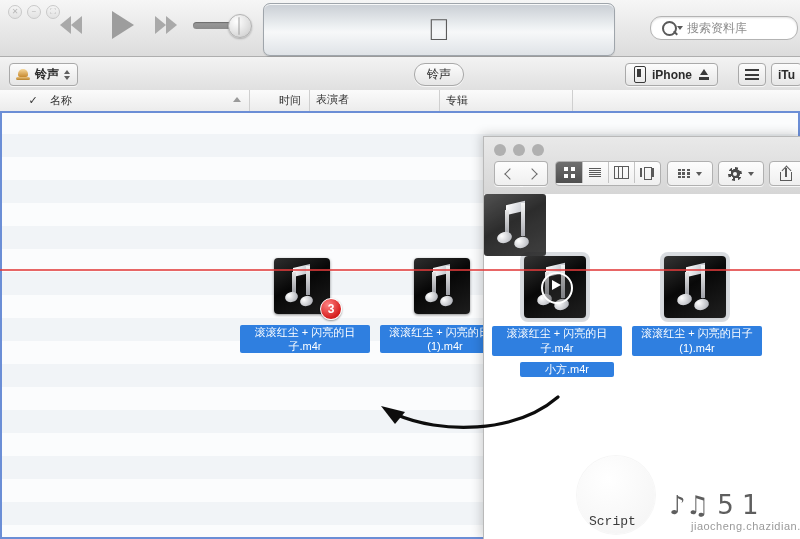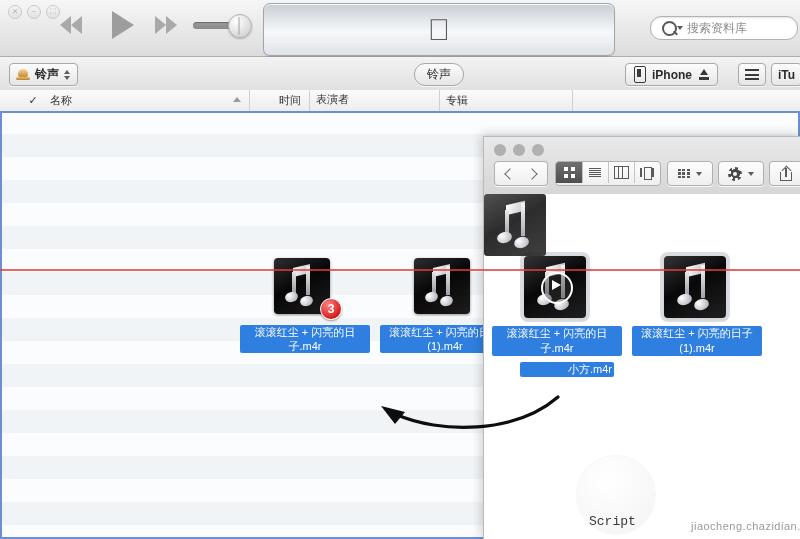--- a/index.html
+++ b/index.html
@@ -247,21 +247,21 @@
     border:2.5px solid #ffffff;background:rgba(60,60,60,.35);z-index:5;}
   #playbadge::after{content:"";position:absolute;left:9px;top:6px;width:0;height:0;
     border-top:5.5px solid transparent;border-bottom:5.5px solid transparent;border-left:9px solid #ffffff;}
   #f-label-1{left:8px;top:132px;width:126px;}
   #f-icon-2{left:180px;top:62px;}
   #f-label-2{left:148px;top:132px;width:126px;}
 
   
   #ghost-icon{left:62px;top:100px;width:62px;height:62px;border-radius:3px;
     background:linear-gradient(150deg,#3a3a3a,#101010 45%,#262626);opacity:.88;z-index:40;}
-  #ghost-label{left:36px;top:168px;width:90px;z-index:40;text-align:right;}
+  #ghost-label{left:36px;top:168px;width:90px;z-index:40;}
 
   
   #curved-arrow{left:365px;top:392px;width:200px;height:40px;z-index:80;}
 
   
   #watermark{left:575px;top:452px;width:225px;height:87px;z-index:90;}
   #wm-circle{left:2px;top:4px;width:78px;height:78px;border-radius:50%;
     background:radial-gradient(circle at 40% 30%,#ffffff,#f3f3f3);box-shadow:0 0 0 1px rgba(0,0,0,.04);}
   #wm-jb{left:10px;top:8px;font-size:50px;font-weight:bold;line-height:50px;
     font-family:"Liberation Serif",serif;}
@@ -523,14 +523,15 @@
 <div class="abs" id="red-line"></div>
 
 <svg class="abs" id="curved-arrow" viewBox="0 0 200 40">
   <path d="M193 5 C 150 42, 75 42, 30 22" fill="none" stroke="#0d0d0d" stroke-width="3.2" stroke-linecap="round"></path>
   <path d="M16 14 L 40 20 L 30 32 Z" fill="#0d0d0d"></path>
 </svg>
 
 <div class="abs" id="watermark">
   <div class="abs" id="wm-circle"></div>
   <div class="abs" id="wm-script">Script</div>
+  <div class="abs" id="wm-notes">♪♫ 5 1</div>
   <div class="abs" id="wm-url">jiaocheng.chazidian.com</div>
 </div>
 
 </body></html>

